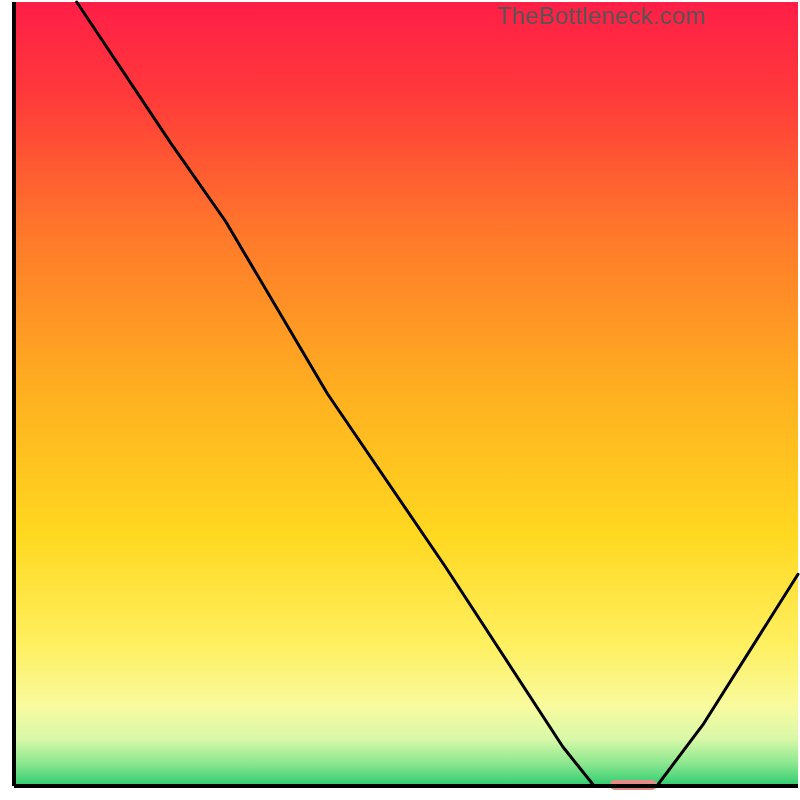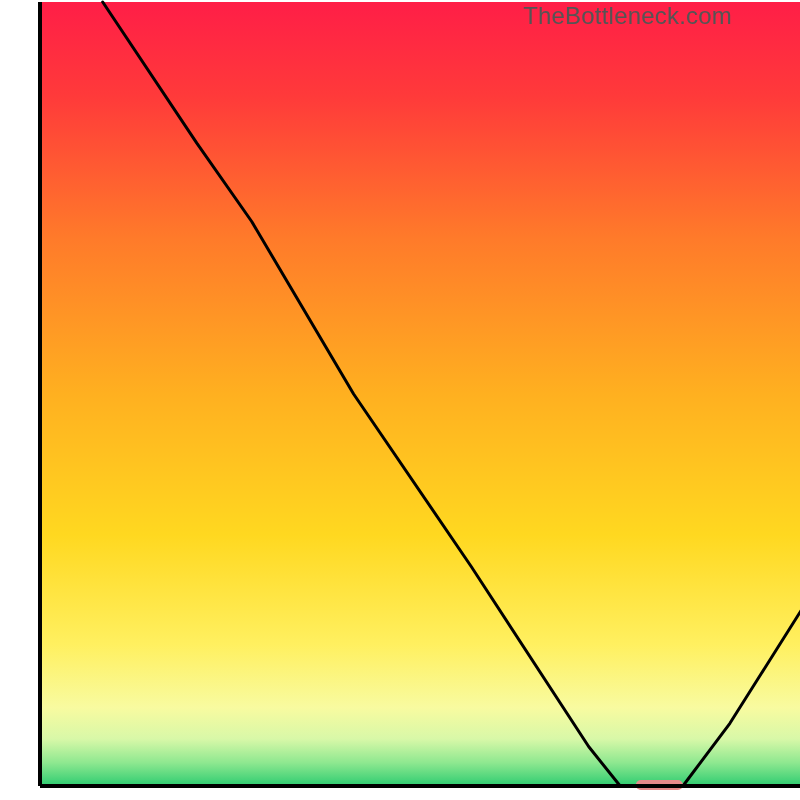--- a/index.html
+++ b/index.html
@@ -8,21 +8,20 @@
     width: 800px;
     height: 800px;
     overflow: hidden;
     background: #ffffff;
     font-family: Arial, Helvetica, sans-serif;
   }
   .chart-container {
     position: relative;
     width: 716px;
     height: 800px;
-    padding-left: 26px;
   }
   .watermark {
     position: absolute;
     top: 2px;
     right: 10px;
     font-size: 24px;
     font-weight: 500;
     color: #555555;
     letter-spacing: 0.2px;
     z-index: 5;

